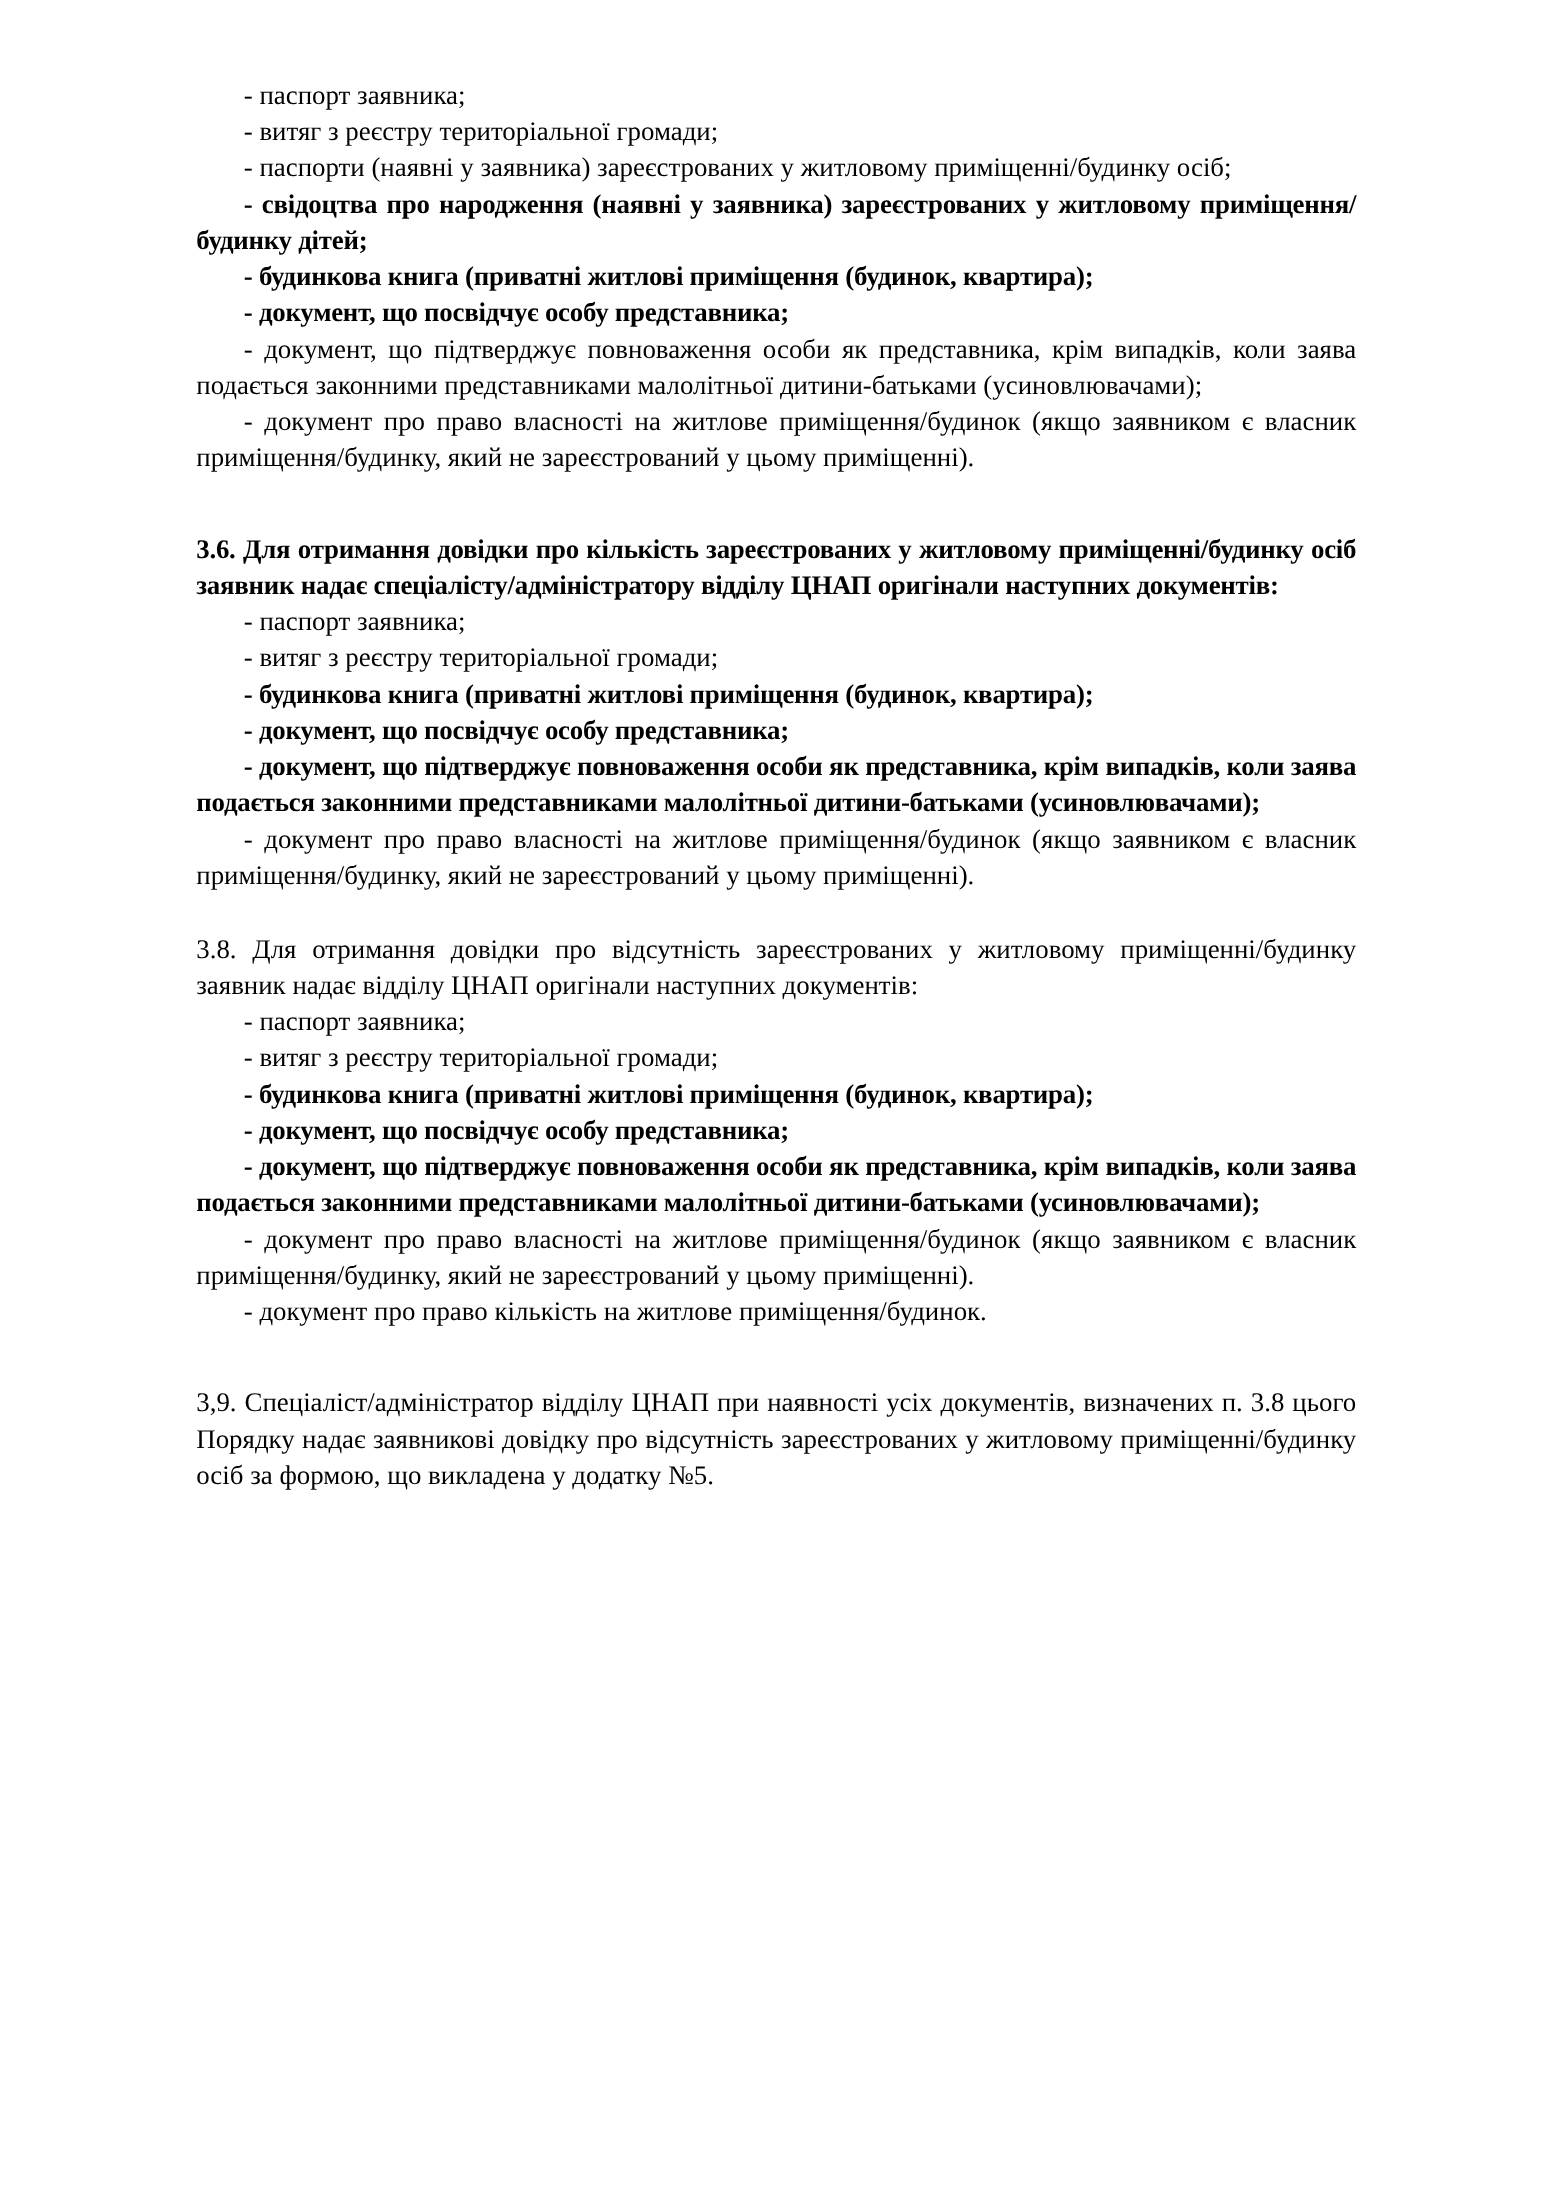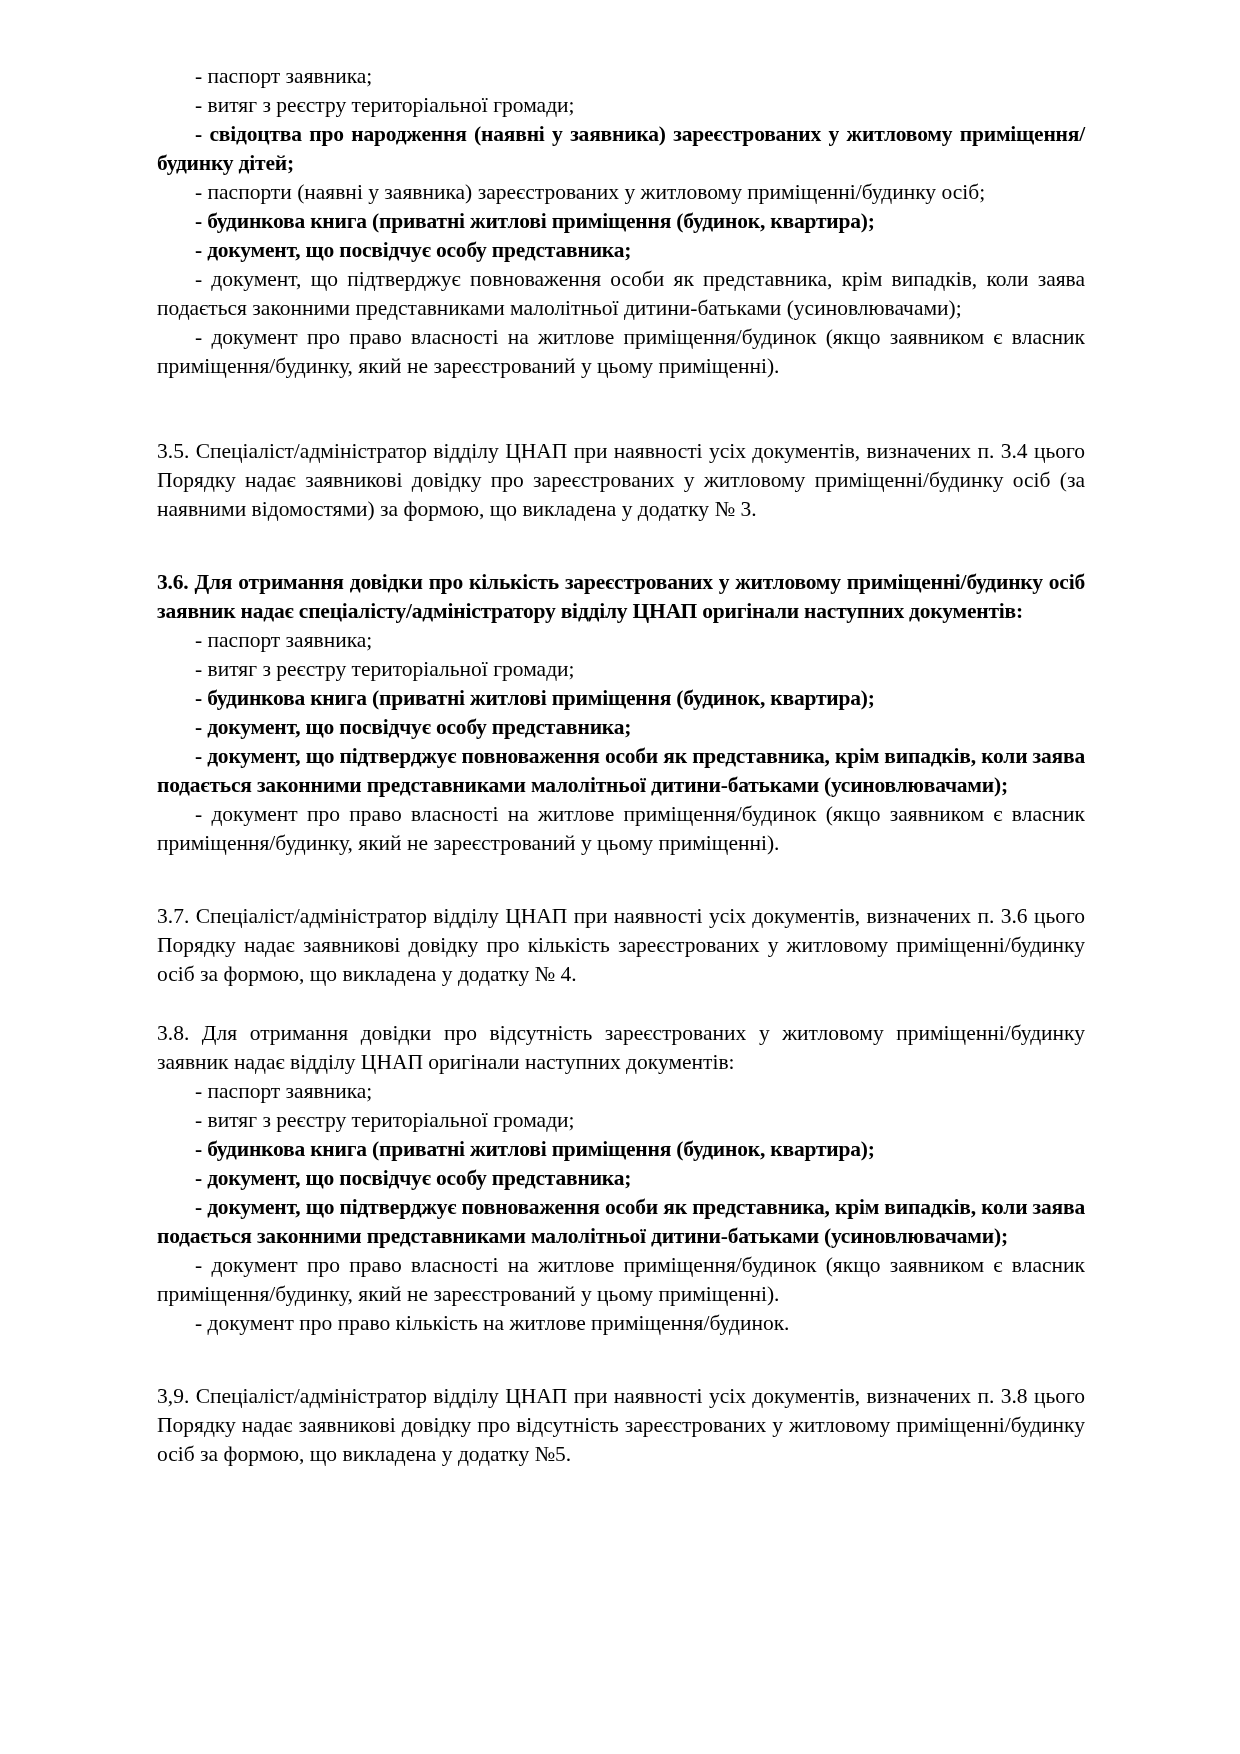--- a/index.html
+++ b/index.html
@@ -27,38 +27,36 @@
     .gap-md { margin-top: 44px; font-family: Liberation Serif, serif; }
     .gap-sm { margin-top: 30px; }
   </style>
 </head>
 <body>
 
 <div class="page">
 
   <p class="item">- паспорт заявника;</p>
   <p class="item">- витяг з реєстру територіальної громади;</p>
+  <p class="item">- паспорти (наявні у заявника) зареєстрованих у житловому приміщенні/будинку осіб;</p>
   <p class="item b">- свідоцтва про народження (наявні у заявника) зареєстрованих у житловому приміщення/будинку дітей;</p>
-  <p class="item">- паспорти (наявні у заявника) зареєстрованих у житловому приміщенні/будинку осіб;</p>
   <p class="item b">- будинкова книга (приватні житлові приміщення (будинок, квартира);</p>
   <p class="item b">- документ, що посвідчує особу представника;</p>
   <p class="item">- документ, що підтверджує повноваження особи як представника, крім випадків, коли заява подається законними представниками малолітньої дитини-батьками (усиновлювачами);</p>
   <p class="item">- документ про право власності на житлове приміщення/будинок (якщо заявником є власник приміщення/будинку, який не зареєстрований у цьому приміщенні).</p>
 
-  <p class="para gap-lg">3.5. Спеціаліст/адміністратор відділу ЦНАП  при наявності усіх документів, визначених п. 3.4 цього Порядку надає заявникові довідку про зареєстрованих у житловому приміщенні/будинку осіб (за наявними відомостями) за формою, що викладена у додатку № 3.</p>
 
   <p class="para b gap-md">3.6. Для отримання довідки про кількість зареєстрованих у житловому приміщенні/будинку осіб заявник надає спеціалісту/адміністратору відділу ЦНАП  оригінали наступних документів:</p>
   <p class="item">- паспорт заявника;</p>
   <p class="item">- витяг з реєстру територіальної громади;</p>
   <p class="item b">- будинкова книга (приватні житлові приміщення (будинок, квартира);</p>
   <p class="item b">- документ, що посвідчує особу представника;</p>
   <p class="item b">- документ, що підтверджує повноваження особи як представника, крім випадків, коли заява подається законними представниками малолітньої дитини-батьками (усиновлювачами);</p>
   <p class="item">- документ про право власності на житлове приміщення/будинок (якщо заявником є власник приміщення/будинку, який не зареєстрований у цьому приміщенні).</p>
 
-  <p class="para gap-md">3.7. Спеціаліст/адміністратор відділу ЦНАП при наявності усіх документів, визначених п. 3.6 цього Порядку надає заявникові довідку про кількість зареєстрованих у житловому приміщенні/будинку осіб за формою, що викладена у додатку № 4.</p>
 
   <p class="para gap-sm">3.8. Для отримання довідки про відсутність зареєстрованих у житловому приміщенні/будинку заявник надає відділу ЦНАП оригінали наступних документів:</p>
   <p class="item">- паспорт заявника;</p>
   <p class="item">- витяг з реєстру територіальної громади;</p>
   <p class="item b">- будинкова книга (приватні житлові приміщення (будинок, квартира);</p>
   <p class="item b">- документ, що посвідчує особу представника;</p>
   <p class="item b">- документ, що підтверджує повноваження особи як представника, крім випадків, коли заява подається законними представниками малолітньої дитини-батьками (усиновлювачами);</p>
   <p class="item">- документ про право власності на житлове приміщення/будинок (якщо заявником є власник приміщення/будинку, який не зареєстрований у цьому приміщенні).</p>
   <p class="item">- документ про право кількість на житлове приміщення/будинок.</p>
 

